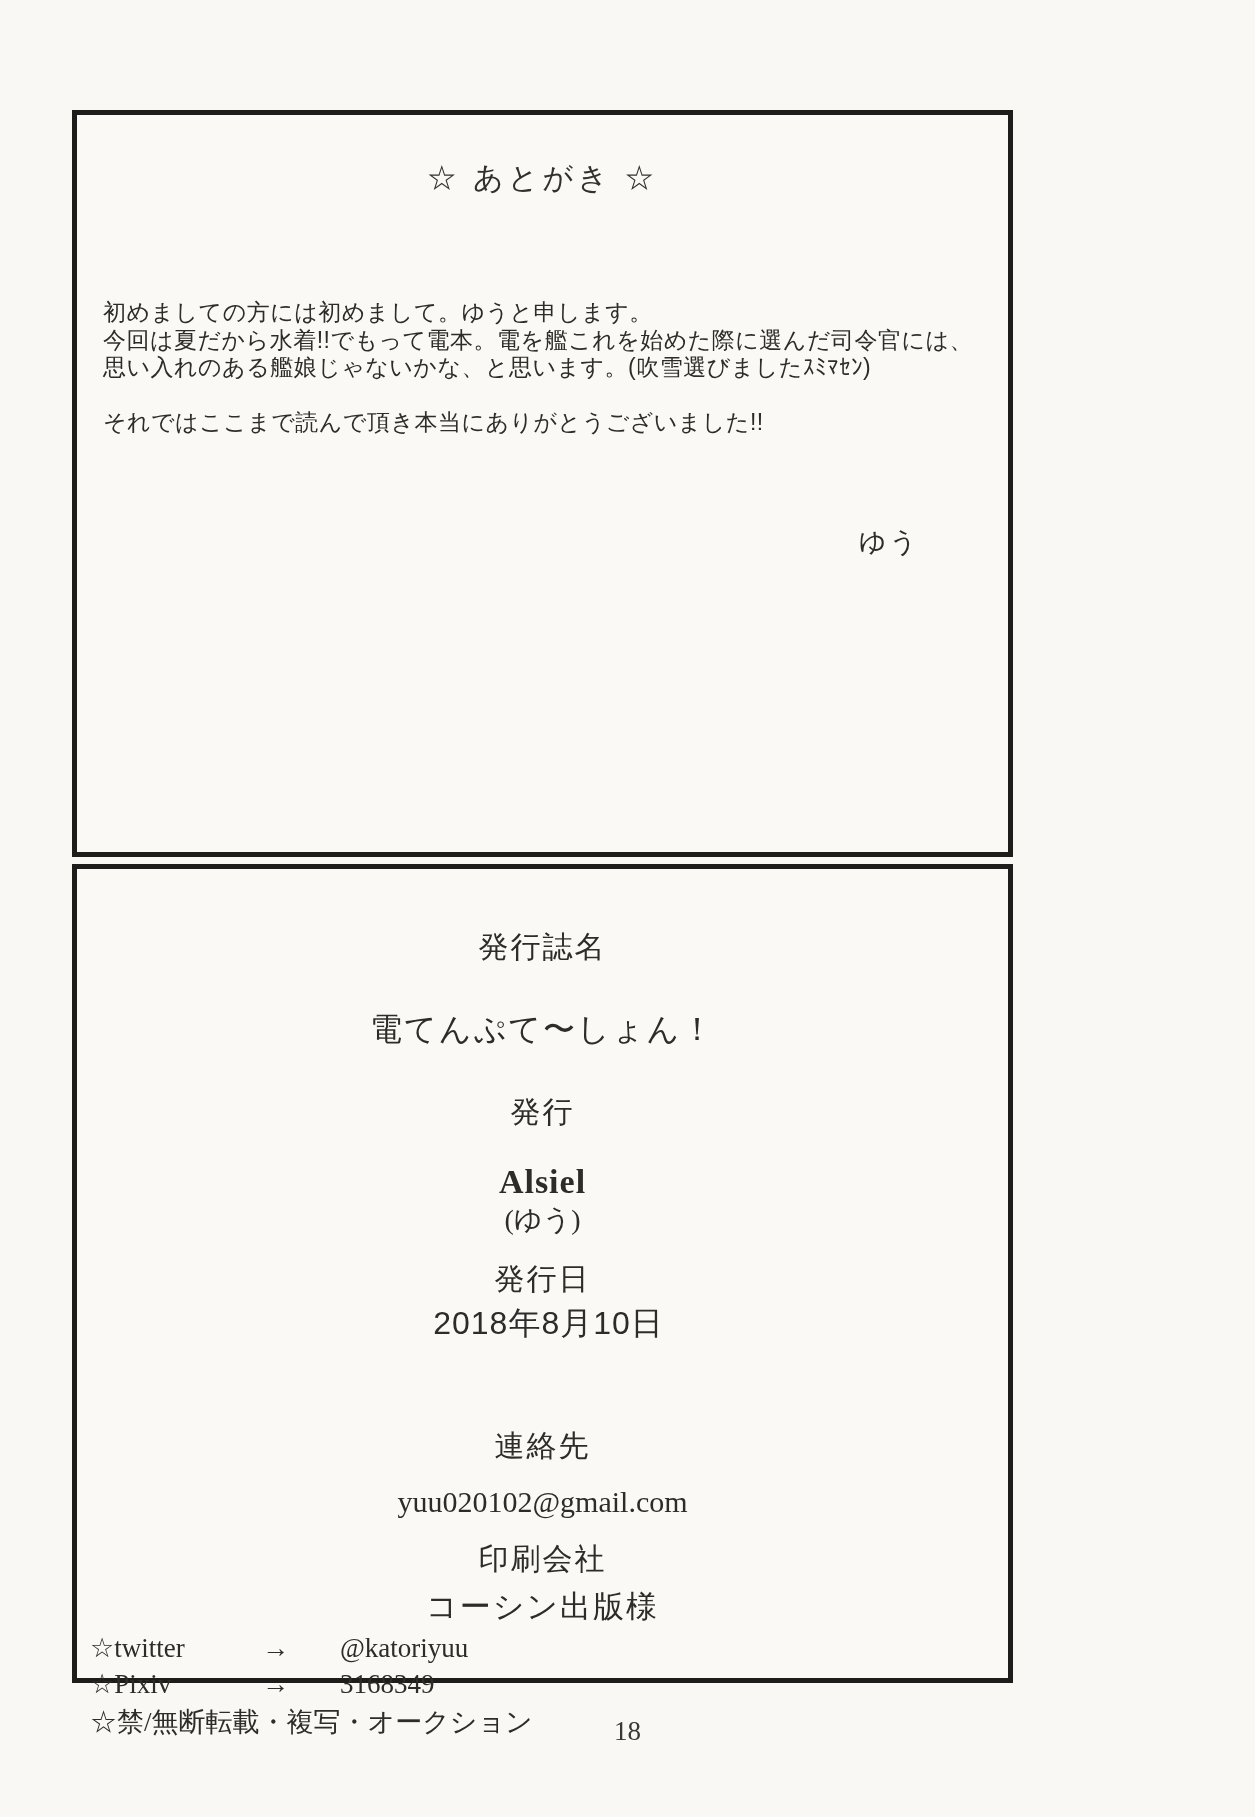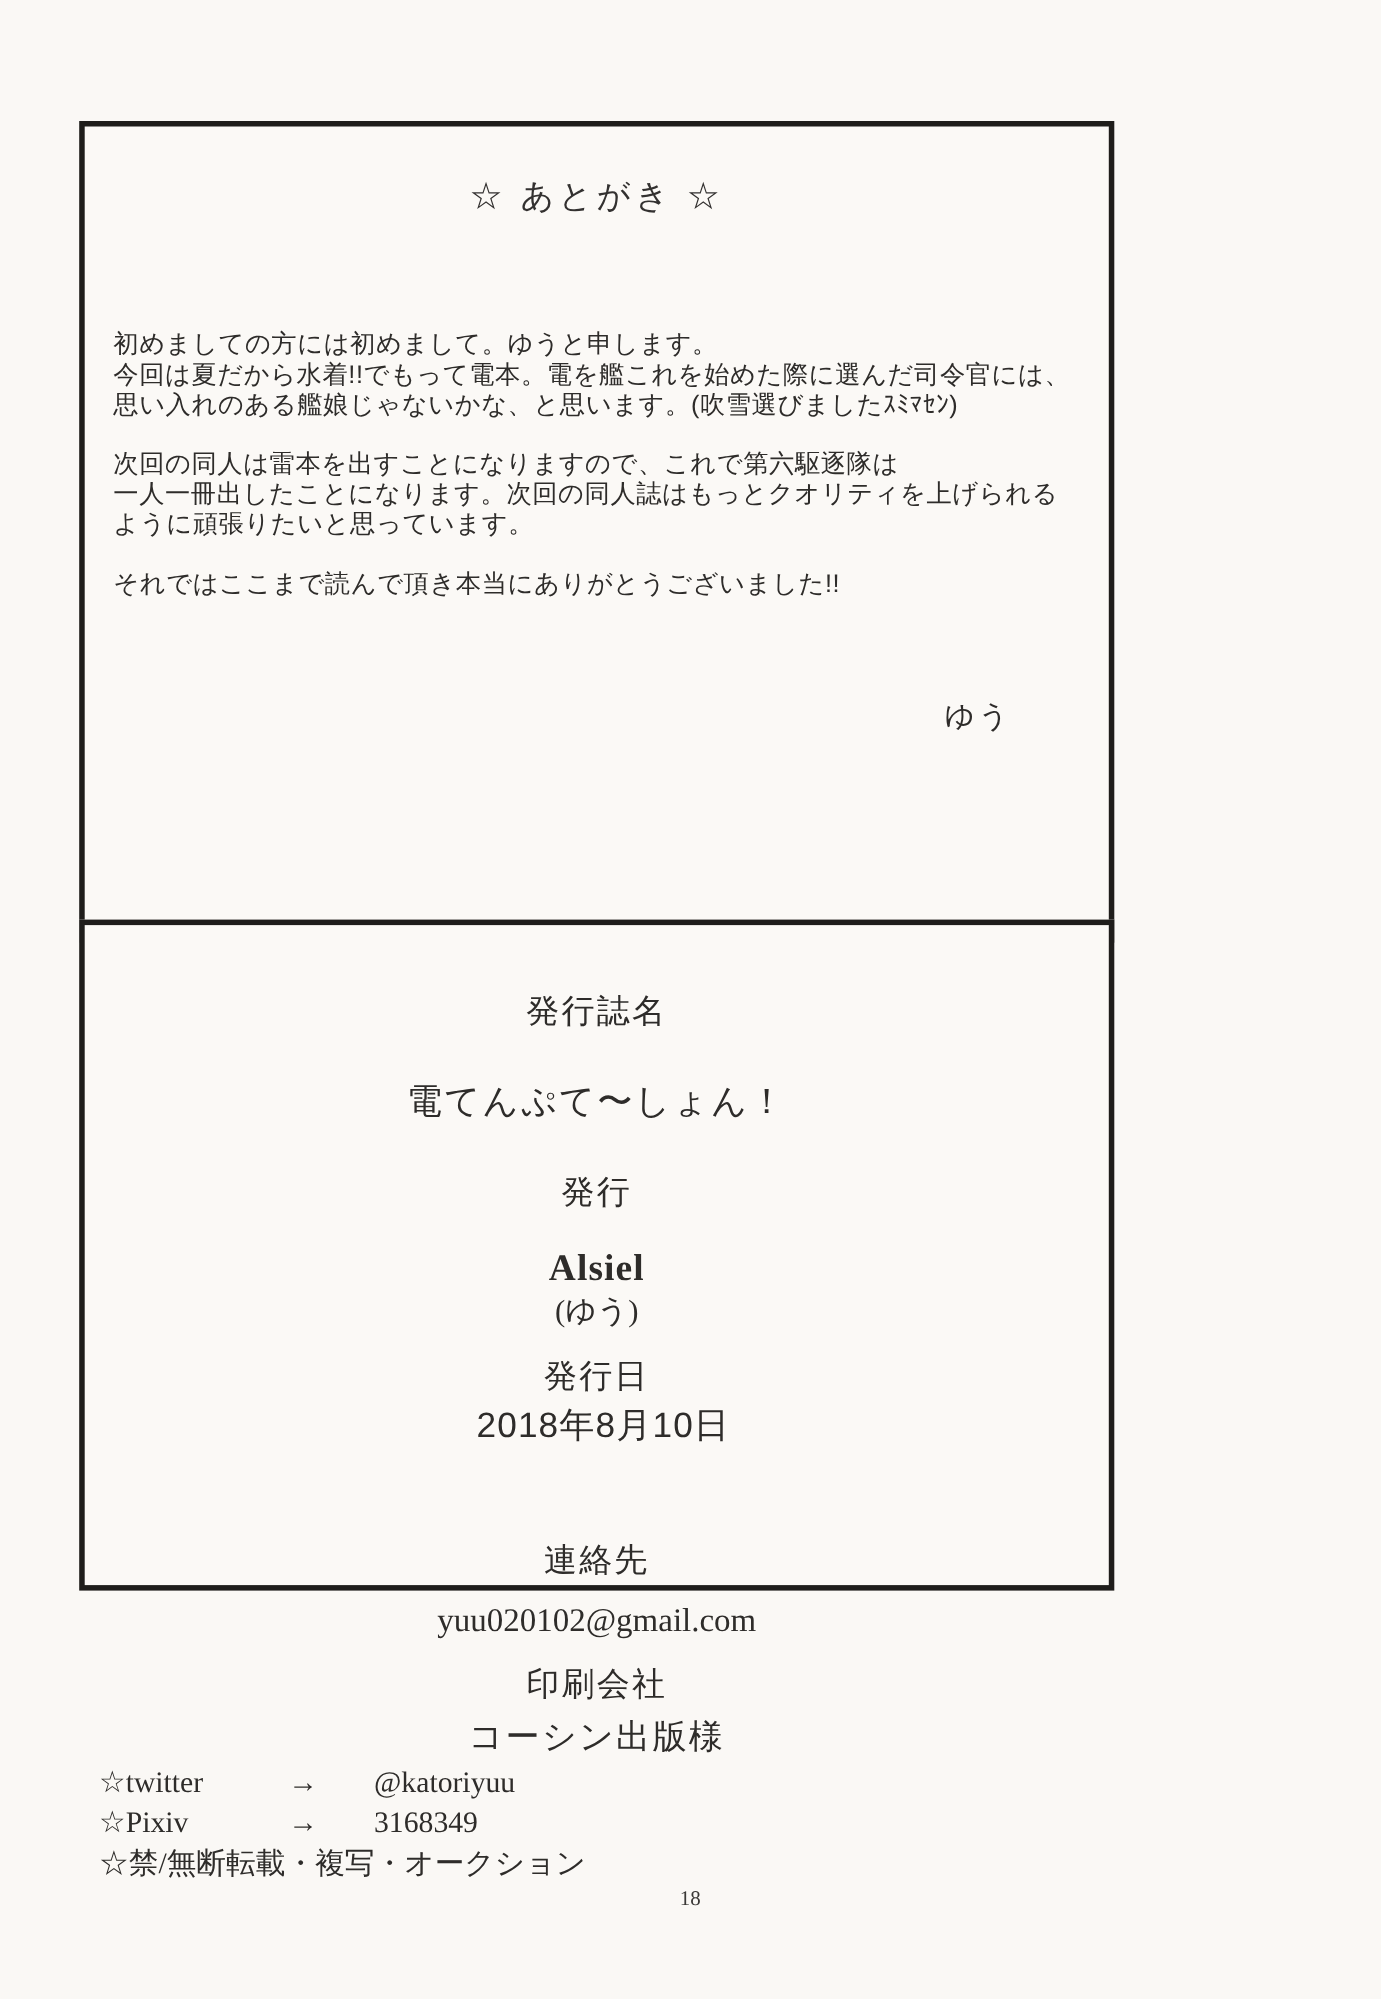--- a/index.html
+++ b/index.html
@@ -25,22 +25,22 @@
     width: 941px;
     border: 5px solid #1f1d1b;
     box-sizing: border-box;
     background: #fbf9f6;
   }
   .afterword-box {
     top: 110px;
     height: 747px;
   }
   .colophon-box {
-    top: 836px;
-    height: 610px;
+    top: 864px;
+    height: 819px;
   }
   .aw-title {
     margin: 43px 0 0 0;
     text-align: center;
     font-size: 30px;
     font-weight: normal;
     letter-spacing: 4px;
     color: #333130;
   }
   .aw-body {
@@ -102,42 +102,37 @@
     white-space: nowrap;
     text-align: left;
   }
   .page-number {
     position: absolute;
     top: 1716px;
     left: 0;
     width: 100%;
     text-align: center;
     font-family: "Liberation Serif", serif;
-    font-size: 19px;
+    font-size: 27px;
     color: #3a3836;
   }
 </style>
 </head>
 <body>
 
 <div class="page">
 
   <section class="box afterword-box">
     <h1 class="aw-title">☆ あとがき ☆</h1>
 
     <div class="aw-body">
       <p class="para p1">
         <span class="line">初めましての方には初めまして。ゆうと申します。</span>
         <span class="line">今回は夏だから水着!!でもって電本。電を艦これを始めた際に選んだ司令官には、</span>
         <span class="line">思い入れのある艦娘じゃないかな、と思います。(吹雪選びましたｽﾐﾏｾﾝ)</span>
-      </p>
-      <p class="para p3">
-        <span class="line">次回の同人は雷本を出すことになりますので、これで第六駆逐隊は</span>
-        <span class="line">一人一冊出したことになります。次回の同人誌はもっとクオリティを上げられる</span>
-        <span class="line">ように頑張りたいと思っています。</span>
       </p>
       <p class="para p4">
         <span class="line">それではここまで読んで頂き本当にありがとうございました!!</span>
       </p>
     </div>
 
     <div class="aw-signature">ゆう</div>
   </section>
 
   <section class="box colophon-box">

